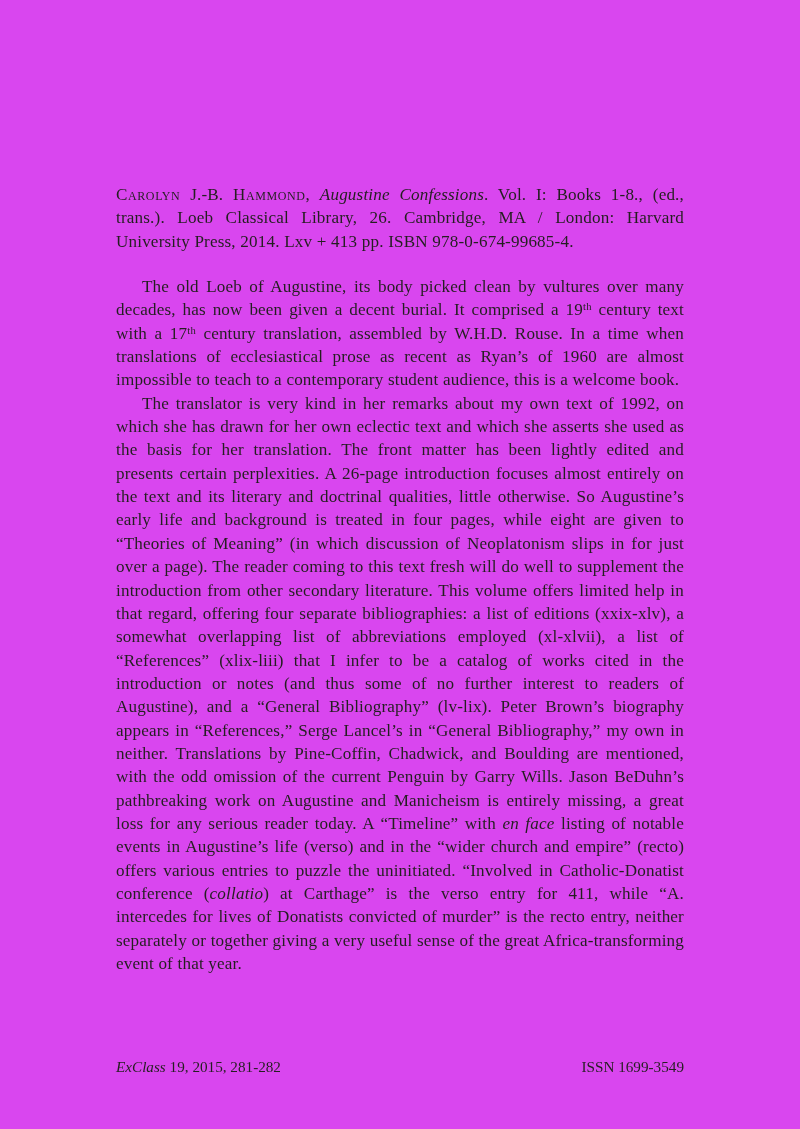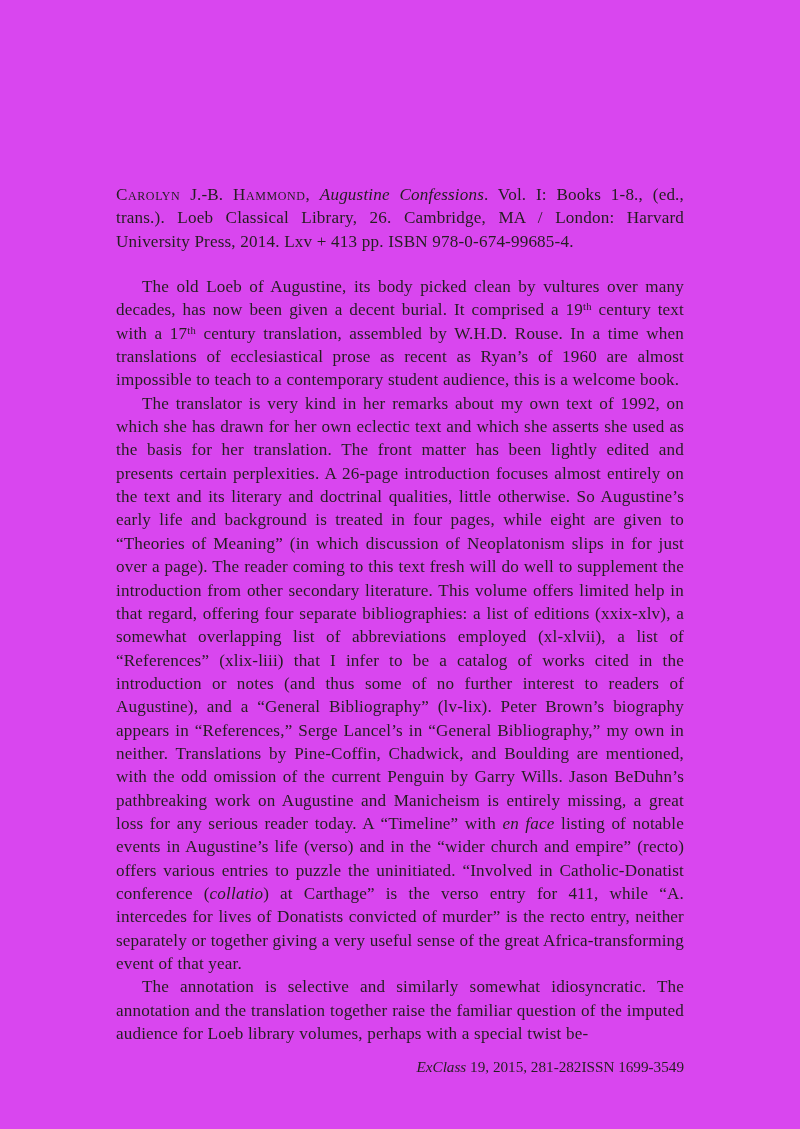--- a/index.html
+++ b/index.html
@@ -69,21 +69,21 @@
     vertical-align: 0.52em;
     line-height: 0;
   }
 
   #footer {
     position: absolute;
     left: 116px;
     top: 1058px;
     width: 568px;
     display: flex;
-    justify-content: flex-end;
+    justify-content: space-between;
     align-items: baseline;
     font-size: 15.2px;
     line-height: 18px;
     color: #241f20;
   }
 
   #footer .footer-right {
     text-align: right;
   }
 </style>
@@ -95,21 +95,20 @@
   <div id="content">
 
     <p class="citation">
       <span class="smallcaps">Carolyn</span><span> J.-B. </span><span class="smallcaps">Hammond</span><span>, </span><span class="italic">Augustine Confessions</span><span>. Vol. I: Books 1-8., (ed., trans.).   Loeb Classical Library, 26. Cambridge, MA / London: Harvard University Press, 2014. Lxv + 413 pp. ISBN 978-0-674-99685-4.</span>
     </p>
 
     <p class="body-para">The old Loeb of Augustine, its body picked clean by vultures over many decades, has now been given a decent burial.  It comprised a 19<sup>th</sup> century text with a 17<sup>th</sup> century translation, assembled by W.H.D. Rouse.  In a time when translations of ecclesiastical prose as recent as Ryan’s of 1960 are almost impossible to teach to a contemporary student audience, this is a welcome book.</p>
 
     <p class="body-para">The translator is very kind in her remarks about my own text of 1992, on which she has drawn for her own eclectic text and which she asserts she used as the basis for her translation.  The front matter has been lightly edited and presents certain perplexities.  A 26-page introduction focuses almost entirely on the text and its literary and doctrinal qualities, little otherwise.  So Augustine’s early life and background is treated in four pages, while eight are given to “Theories of Meaning” (in which discussion of Neoplatonism slips in for just over a page).  The reader coming to this text fresh will do well to supplement the introduction from other secondary literature.  This volume offers limited help in that regard, offering four separate bibliographies:  a list of editions (xxix-xlv), a somewhat overlapping list of abbreviations employed (xl-xlvii), a list of “References” (xlix-liii) that I infer to be a catalog of works cited in the introduction or notes (and thus some of no further interest to readers of Augustine), and a “General Bibliography” (lv-lix).  Peter Brown’s biography appears in “References,” Serge Lancel’s in “General Bibliography,” my own in neither. Translations by Pine-Coffin, Chadwick, and Boulding are mentioned, with the odd omission of the current Penguin by Garry Wills.  Jason BeDuhn’s pathbreaking work on Augustine and Manicheism is entirely missing, a great loss for any serious reader today.  A “Timeline” with <span class="italic">en face</span> listing of notable events in Augustine’s life (verso) and in the “wider church and empire” (recto) offers various entries to puzzle the uninitiated.  “Involved in Catholic-Donatist conference (<span class="italic">collatio</span>) at Carthage” is the verso entry for 411, while “A. intercedes for lives of Donatists convicted of murder” is the recto entry, neither separately or together giving a very useful sense of the great Africa-transforming event of that year.</p>
 
-    <p class="body-para">The annotation is selective and similarly somewhat idiosyncratic.  The annotation and the translation together raise the familiar question of the imputed audience for Loeb library volumes, perhaps with a special twist be-</p>
 
   </div>
 
   <div id="footer">
     <div class="footer-left">
       <span class="italic">ExClass</span><span> 19, 2015, 281-282</span>
     </div>
     <div class="footer-right">ISSN 1699-3549</div>
   </div>
 

